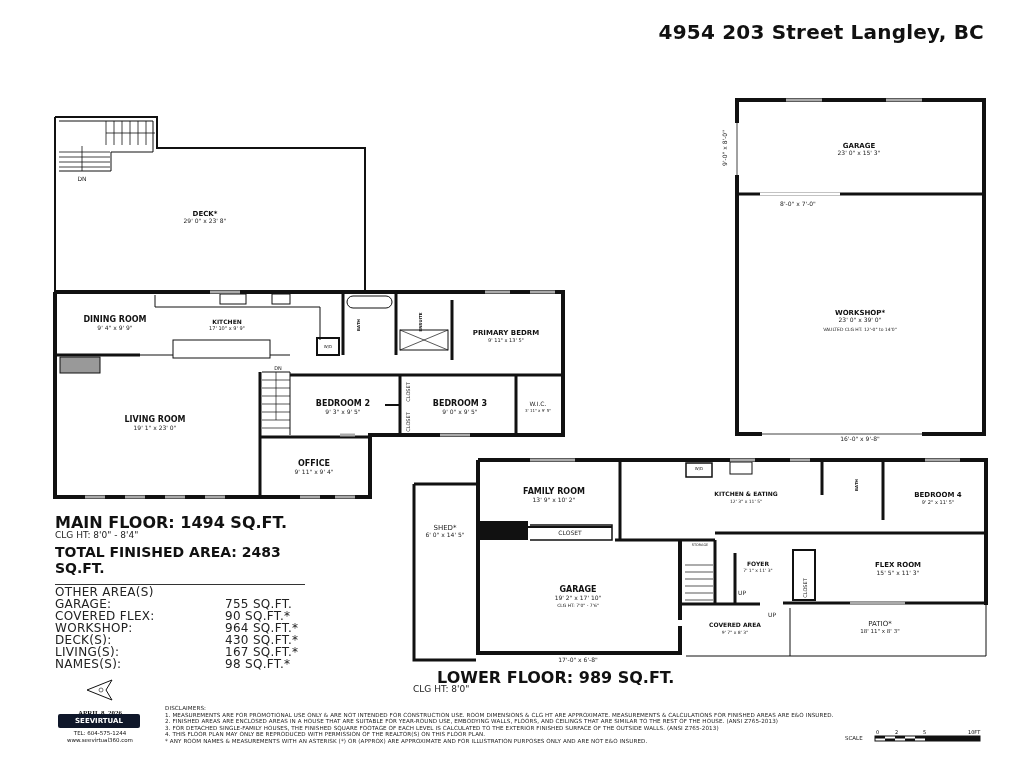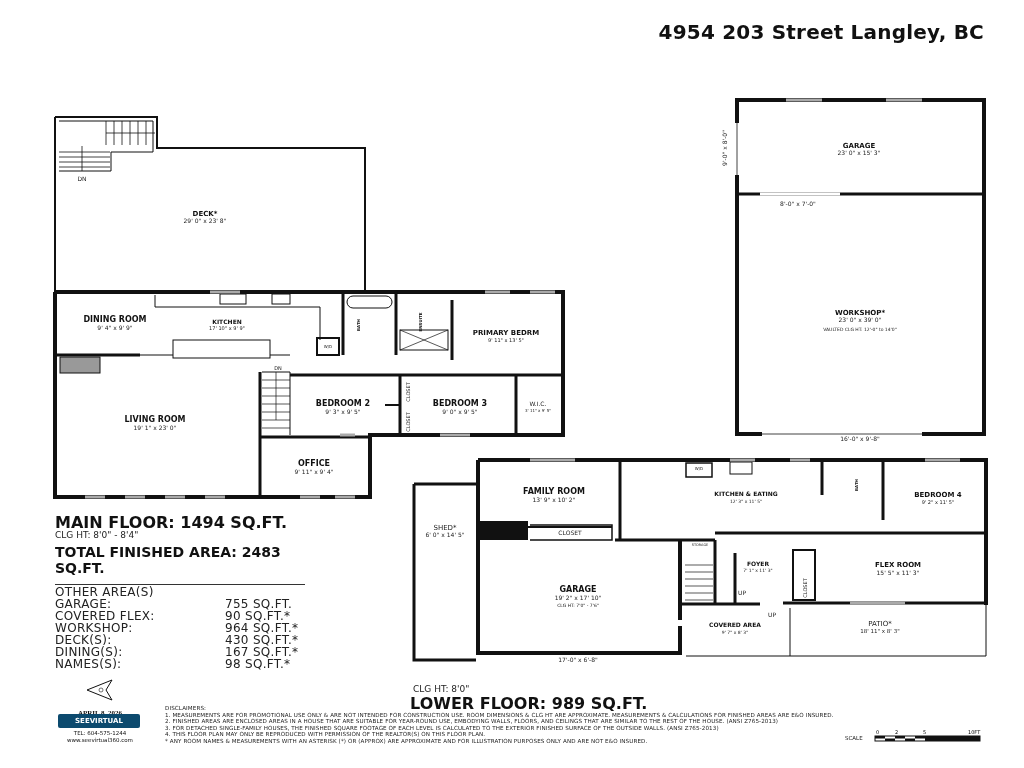--- a/index.html
+++ b/index.html
@@ -9,21 +9,21 @@
   svg.plan { position:absolute; left:0; top:0; }
   .rname { font-family:"DejaVu Sans", sans-serif; font-weight:bold; fill:#111; text-anchor:middle; }
   .rdim { font-family:"DejaVu Sans", sans-serif; fill:#222; text-anchor:middle; }
   .floor-title { font-weight:bold; font-size:16px; }
   .clg { font-size:9px; color:#222; }
   .area-table { left:55px; top:586px; width:250px; font-size:12px; color:#222; }
   .area-row { display:flex; justify-content:space-between; height:12px; line-height:12px; letter-spacing:0.3px;}
   .area-row .val { text-align:left; min-width:80px; }
   .total { left:55px; top:544px; font-weight:bold; font-size:14px; border-bottom:1px solid #333; width:250px; padding-bottom:8px; }
   .date { left:70px; top:709px; font-size:7px; font-weight:bold; text-align:center; width:60px;font-family:Liberation Serif, serif;}
-  .logo { left:58px; top:714px; width:82px; height:14px; background:#0c4a6e; color:#fff; font-size:7px; font-weight:bold; display:flex; align-items:center; justify-content:center; border-radius:2px;}
+  .logo { left:58px; top:714px; width:82px; height:14px; background:#0f172a; color:#fff; font-size:7px; font-weight:bold; display:flex; align-items:center; justify-content:center; border-radius:2px;}
   .contact { left:55px; top:730px; width:90px; font-size:5.5px; text-align:center; line-height:7px; }
   .disclaimer { left:165px; top:705px; width:780px; font-size:5.6px; line-height:6.5px; color:#222; letter-spacing:0.1px; }
   .scale-label { left:845px; top:735px; font-size:5.5px; }
 </style>
 </head>
 <body>
 
 <div class="abs title">4954 203 Street Langley, BC</div>
 
 <svg class="plan" width="1024" height="768" viewBox="0 0 1024 768">
@@ -270,30 +270,30 @@
     </div>
   <div class="area-row">
       <span>WORKSHOP:</span>
       <span class="val">964 SQ.FT.*</span>
     </div>
   <div class="area-row">
       <span>DECK(S):</span>
       <span class="val">430 SQ.FT.*</span>
     </div>
   <div class="area-row">
-      <span>DINING(S):</span>
+      <span>LIVING(S):</span>
       <span class="val">167 SQ.FT.*</span>
     </div>
   <div class="area-row">
       <span>NAMES(S):</span>
       <span class="val">98 SQ.FT.*</span>
     </div>
 </div>
 
-<div class="abs floor-title" style="left:410px; top:668px;margin-top:26px;">LOWER FLOOR: 989 SQ.FT.</div>
+<div class="abs floor-title" style="left:437px; top:668px;">LOWER FLOOR: 989 SQ.FT.</div>
 <div class="abs clg" style="left:413px; top:684px;">CLG HT: 8'0"</div>
 
 <div class="abs date">APRIL 8, 2026</div>
 <div class="abs logo">
     <span>SEEVIRTUAL</span>
   </div>
 <div class="abs contact">
   <div>TEL: 604-575-1244</div>
   <div>www.seevirtual360.com</div>
 </div>

